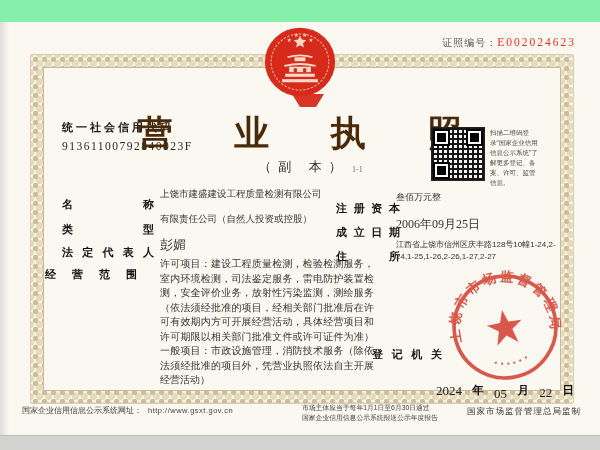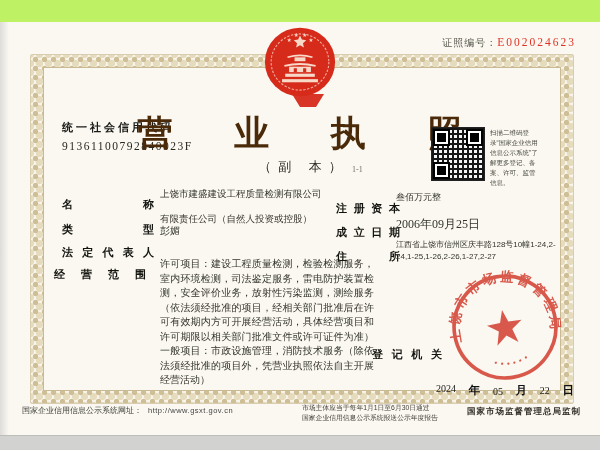--- a/index.html
+++ b/index.html
@@ -1,18 +1,18 @@
 <!DOCTYPE html>
 <html><head>
 <meta charset="utf-8">
 <style>
   html,body{margin:0;padding:0;}
   body{width:600px;height:450px;position:relative;overflow:hidden;
        font-family:"Liberation Sans",sans-serif;background:#e9e9e7;}
-  .photo{position:absolute;inset:0;background:#bef264;padding-left:44px;}
+  .photo{position:absolute;inset:0;background:#86efac;padding-left:44px;}
   .paper{position:absolute;left:0;top:22px;right:0;bottom:14px;
          background:linear-gradient(90deg,#dddcd8 0,#faf8f1 9px,#faf8f1 100%);}
   .bottom-band{position:absolute;left:0;right:0;bottom:0;height:14px;background:#d2d2d0;
                border-top:1px solid #bdbdba;}
   
   .frame{position:absolute;left:30px;top:54px;width:542px;height:348px;z-index:1;
      background:
        radial-gradient(circle,rgba(203,187,146,.95) 2.2px,rgba(203,187,146,0) 3.2px),
        radial-gradient(circle,rgba(224,212,176,.8) 3.1px,rgba(224,212,176,0) 4.2px);
      background-size:9px 9px,9px 9px;background-position:0 0,4px 4px;
@@ -46,31 +46,31 @@
   .qr-cap{left:490px;top:128px;width:50px;font-size:6.5px;line-height:1.55;color:#4a4a42;}
   
   .lbl{font-size:11px;font-weight:bold;color:#14140f;display:inline-block;
        text-align:justify;text-align-last:justify;margin-top:11px;}
   .lbl.w92{width:92px}.lbl.w64{width:64px}.lbl.w70{width:70px}
   .val{color:#33332c;line-height:1.5;}
   .serifv{font-family:"Liberation Serif",serif;}
   
   .date-row{left:436px;top:383px;width:138px;display:flex;justify-content:space-between;
             align-items:flex-start;}
-  .date-row .n{font-family:"Liberation Serif",serif;font-size:10px;color:#222;text-align:right;}
+  .date-row .n{font-family:"Liberation Serif",serif;font-size:13px;color:#222;text-align:right;}
   .date-row .c{font-size:11.5px;font-weight:bold;color:#111;}
   .dy2{transform:translateY(3px)}.dy1{transform:translateY(2px)}
   
   .seal{left:449px;top:271px;z-index:5;opacity:.88;transform:rotate(-10deg);}
   
   .f-left{left:22px;top:405px;font-size:8px;color:#3c3c34;}
   .f-left .url{font-family:Liberation Sans, sans-serif;font-size:7.5px;color:#444;
                margin-left:6px;letter-spacing:.5px;}
   .f-mid{left:302px;top:403px;font-size:6.8px;line-height:1.5;color:#45413a;}
-  .f-right{left:467px;top:406px;font-size:8.5px;color:#35322b;letter-spacing:1px;font-weight:bold;}
+  .f-right{left:467px;top:406px;font-size:8.5px;color:#35322b;letter-spacing:1px;}
 </style>
 </head>
 <body>
 
 <div class="photo">
   <div class="paper"></div>
   <div class="bottom-band"></div>
 
   <div class="frame">
     <div class="frame-inner"></div>
@@ -115,23 +115,23 @@
   </div>
   <div class="z qr-cap">扫描二维码登录“国家企业信用信息公示系统”了解更多登记、备案、许可、监管信息。</div>
 
   <div class="z" style="left:62px;top:186px"><span class="lbl w92">名称</span></div>
   <div class="z val" style="left:160px;top:187px;width:212px;font-size:9.5px">上饶市建盛建设工程质量检测有限公司</div>
 
   <div class="z" style="left:62px;top:211px"><span class="lbl w92">类型</span></div>
   <div class="z" style="left:62px;top:234px"><span class="lbl w92">法定代表人</span></div>
 
   <div class="z val" style="left:160px;top:212px;width:212px;font-size:9.5px">有限责任公司（自然人投资或控股）</div>
-  <div class="z val" style="left:160px;top:223px;width:212px;font-size:10px">彭媚</div>
+  <div class="z val" style="left:160px;top:235px;width:212px;font-size:13px">彭媚</div>
 
-  <div class="z" style="left:54px;top:256px"><span class="lbl w92">经营范围</span></div>
+  <div class="z" style="left:45px;top:256px"><span class="lbl w92">经营范围</span></div>
   <div class="z val" style="left:160px;top:257px;width:214px;font-size:10px;line-height:1.45;text-align:justify">许可项目：建设工程质量检测，检验检测服务，室内环境检测，司法鉴定服务，雷电防护装置检测，安全评价业务，放射性污染监测，测绘服务（依法须经批准的项目，经相关部门批准后在许可有效期内方可开展经营活动，具体经营项目和许可期限以相关部门批准文件或许可证件为准）　一般项目：市政设施管理，消防技术服务（除依法须经批准的项目外，凭营业执照依法自主开展经营活动）</div>
 
   <div class="z" style="left:336px;top:190px"><span class="lbl w64">注册资本</span></div>
   <div class="z val" style="left:396px;top:191px;width:176px;font-size:9px">叁佰万元整</div>
 
   <div class="z" style="left:336px;top:214px"><span class="lbl w64">成立日期</span></div>
   <div class="z val serifv" style="left:396px;top:215px;width:212px;font-size:12px">2006年09月25日</div>
 
   <div class="z" style="left:336px;top:238px"><span class="lbl w64">住所</span></div>
   <div class="z val" style="left:396px;top:239px;width:176px;font-size:8px;line-height:1.5">江西省上饶市信州区庆丰路128号10幢1-24,2-24,1-25,1-26,2-26,1-27,2-27</div>

